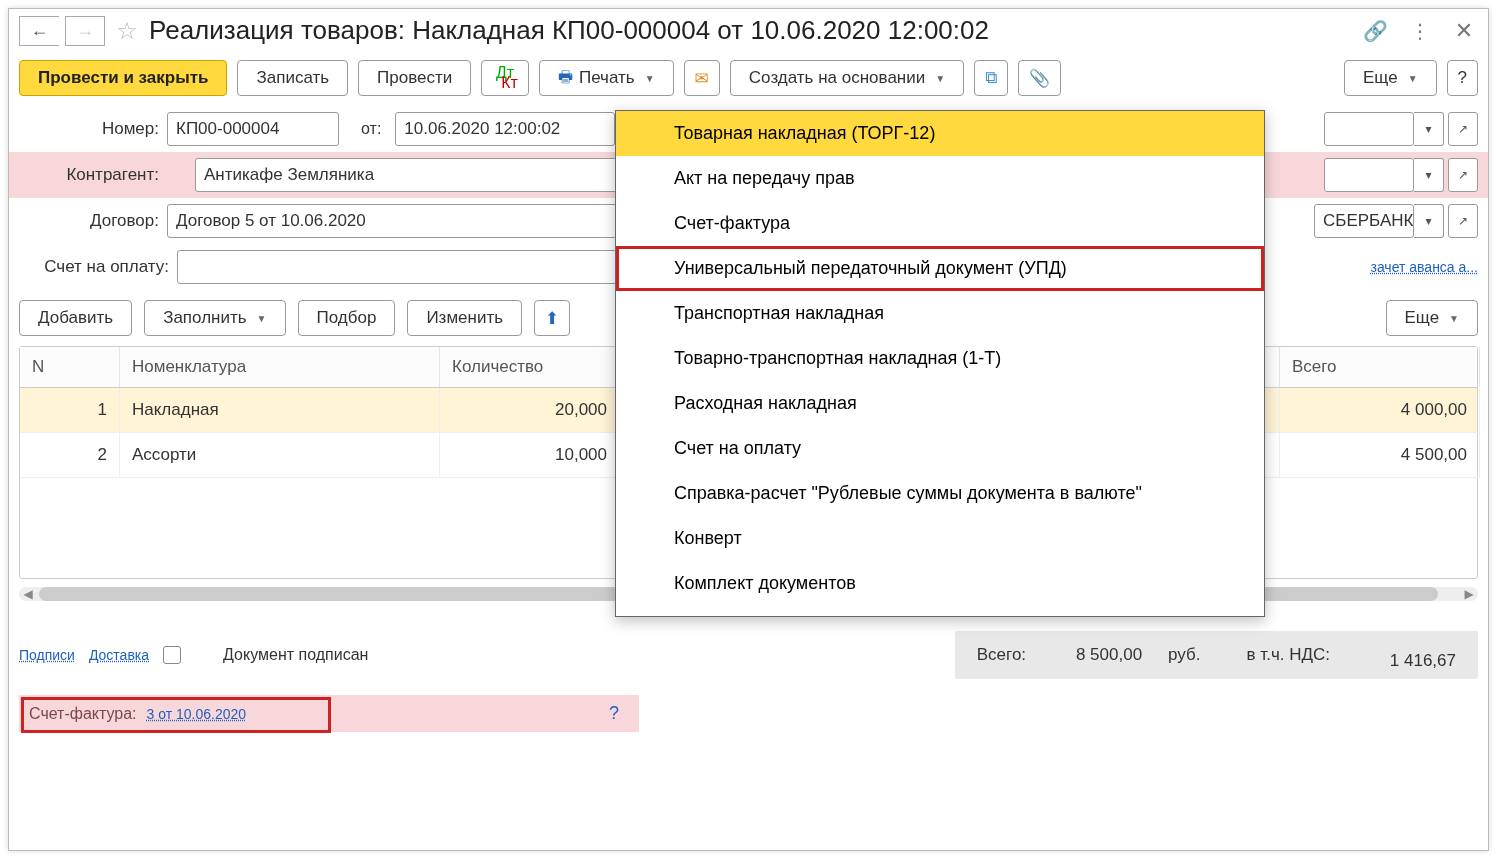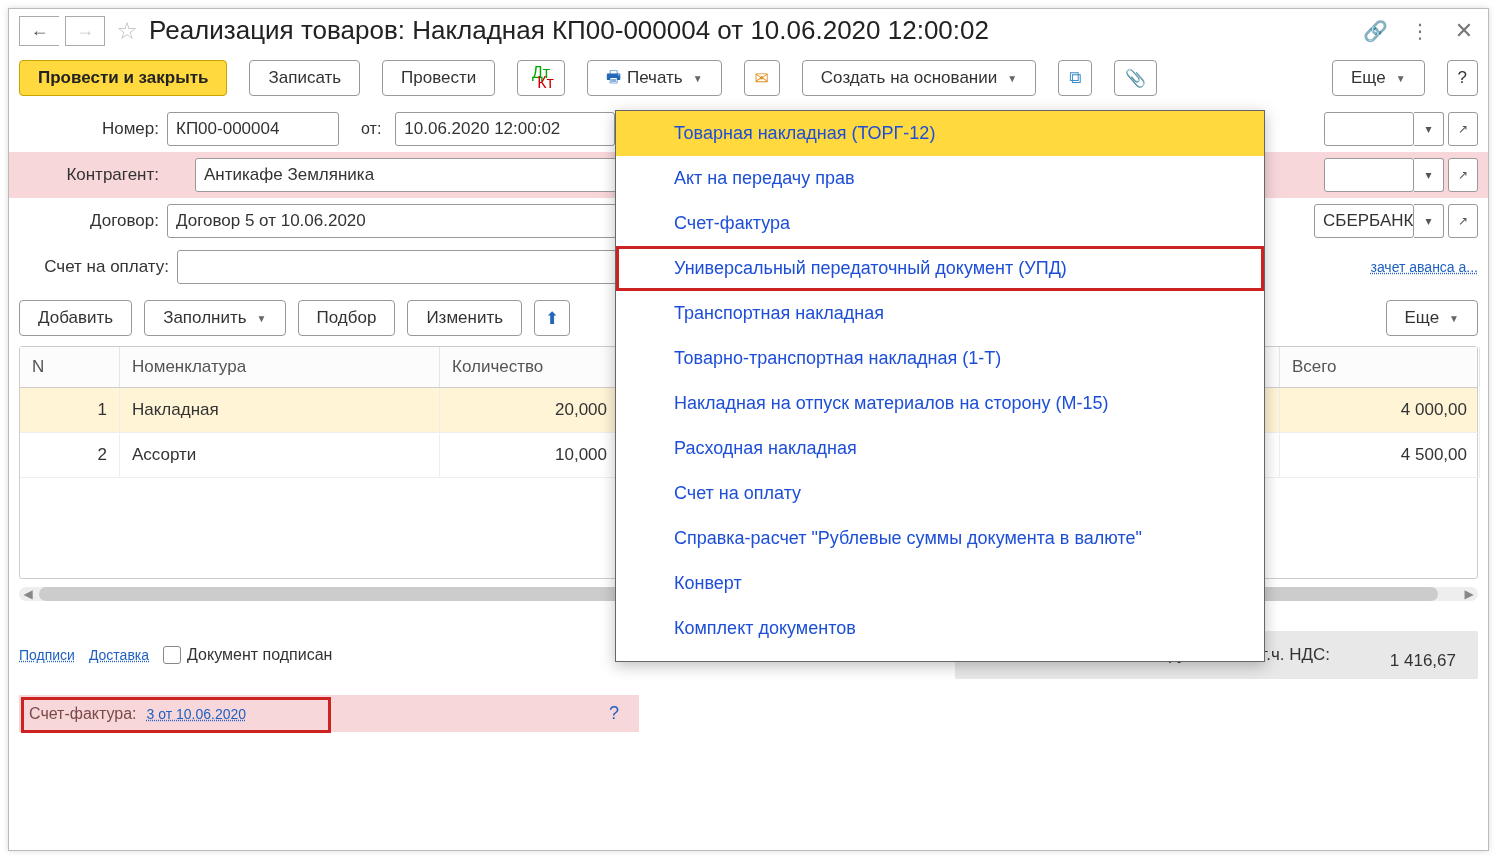--- a/index.html
+++ b/index.html
@@ -43,21 +43,21 @@
   .window-title { font-size: 26px; font-weight: 400; flex: 1; color: #222; }
   .title-right-controls { display: flex; gap: 16px; align-items: center; }
   .title-icon-btn { border: none; background: none; cursor: pointer; font-size: 20px; color: #777; width: 28px; height: 28px; display: flex; align-items: center; justify-content: center; }
   .title-close { font-size: 22px; }
 
   
   .toolbar {
     display: flex;
     align-items: flex-start;
     padding: 4px 10px 10px 10px;
-    gap: 22px;
+    gap: 10px;
     position: relative;
   }
   .btn {
     height: 36px;
     border: 1px solid #999;
     background: #fff;
     padding: 0 18px;
     font-size: 17px;
     color: #333;
     cursor: pointer;
@@ -183,21 +183,21 @@
     width: 650px;
     background: #fff;
     border: 1px solid #666;
     box-shadow: 0 4px 14px rgba(0,0,0,0.25);
     z-index: 50;
     padding: 0 0 10px 0;
   }
   .print-menu .menu-item {
     padding: 12px 58px;
     font-size: 18px;
-    color: #1d4ed8;
+    color: #000000;
     cursor: pointer;
   }
   .print-menu .menu-item.active { background: #ffd93d; }
   .print-menu .menu-item.highlight { border: 3px solid #c22; padding: 9px 55px; }
 
   .dtk { font-size:16px; line-height:10px; color:#0a0; }
   .dtk .r { color:#c00; }
   .printer-ico { color:#2568b8; font-size:16px;}
   .mail-ico { color:#e09020;}
   .tree-ico { color:#398dc9;}
@@ -252,21 +252,20 @@
     </button>
     <button class="btn icon-only">?</button>
 
     <div class="print-menu">
       <div class="menu-item active">Товарная накладная (ТОРГ-12)</div>
       <div class="menu-item">Акт на передачу прав</div>
       <div class="menu-item">Счет-фактура</div>
       <div class="menu-item highlight">Универсальный передаточный документ (УПД)</div>
       <div class="menu-item">Транспортная накладная</div>
       <div class="menu-item">Товарно-транспортная накладная (1-Т)</div>
-      <div class="menu-item">Накладная на отпуск материалов на сторону (М-15)</div>
       <div class="menu-item">Расходная накладная</div>
       <div class="menu-item">Счет на оплату</div>
       <div class="menu-item">Справка-расчет "Рублевые суммы документа в валюте"</div>
       <div class="menu-item">Конверт</div>
       <div class="menu-item">Комплект документов</div>
     </div>
   </div>
 
   <div class="form-row">
     <span class="form-label">Номер:</span>
@@ -357,21 +356,21 @@
 
   <div class="hscroll">
     <span class="arrow-l">◀</span>
     <div class="thumb"></div>
     <span class="arrow-r">▶</span>
   </div>
 
   <div class="bottom-bar">
     <span class="link">Подписи</span>
     <span class="link">Доставка</span>
-    <span style="display:flex;align-items:center;">
+    <span style="display:flex;align-items:center;gap:36px;">
       <span class="checkbox"></span>
       <span>Документ подписан</span>
     </span>
     <div class="spacer"></div>
     <div class="totals-box">
       <span>Всего:</span>
       <span style="min-width:90px; text-align:right;">8 500,00</span>
       <span>руб.</span>
       <span style="margin-left:20px;">в т.ч. НДС:</span>
       <span style="min-width:100px; text-align:right;margin-top:12px;">1 416,67</span>

